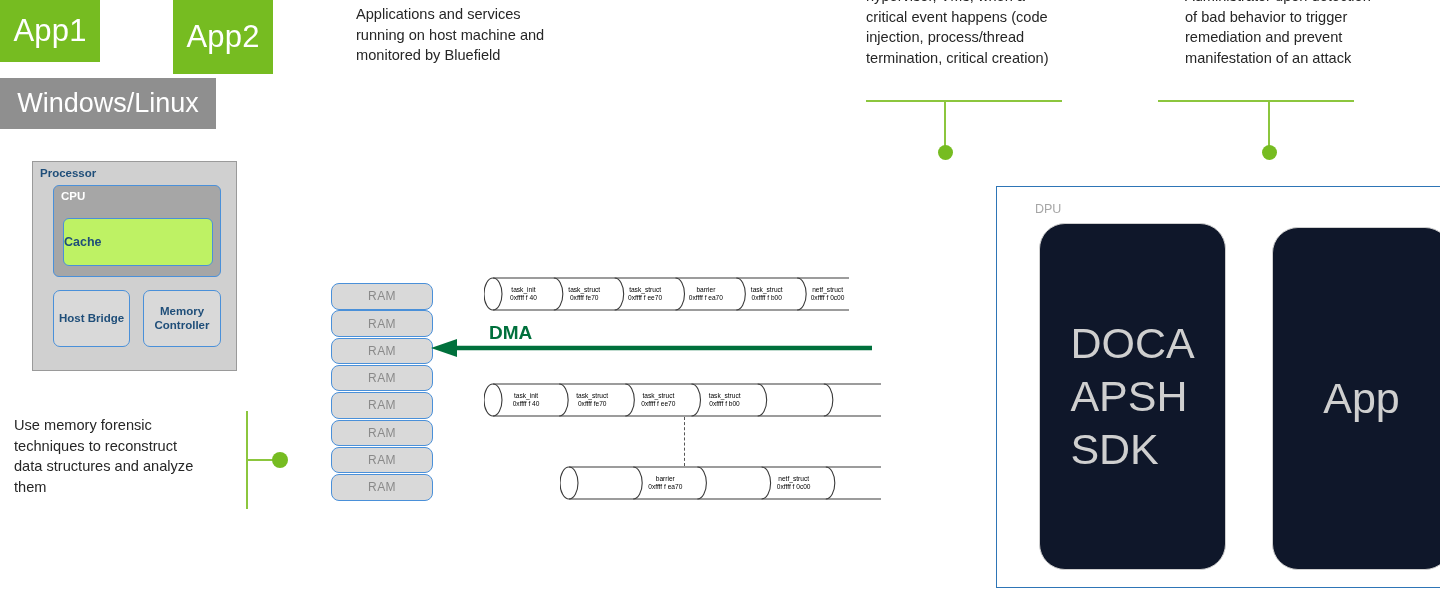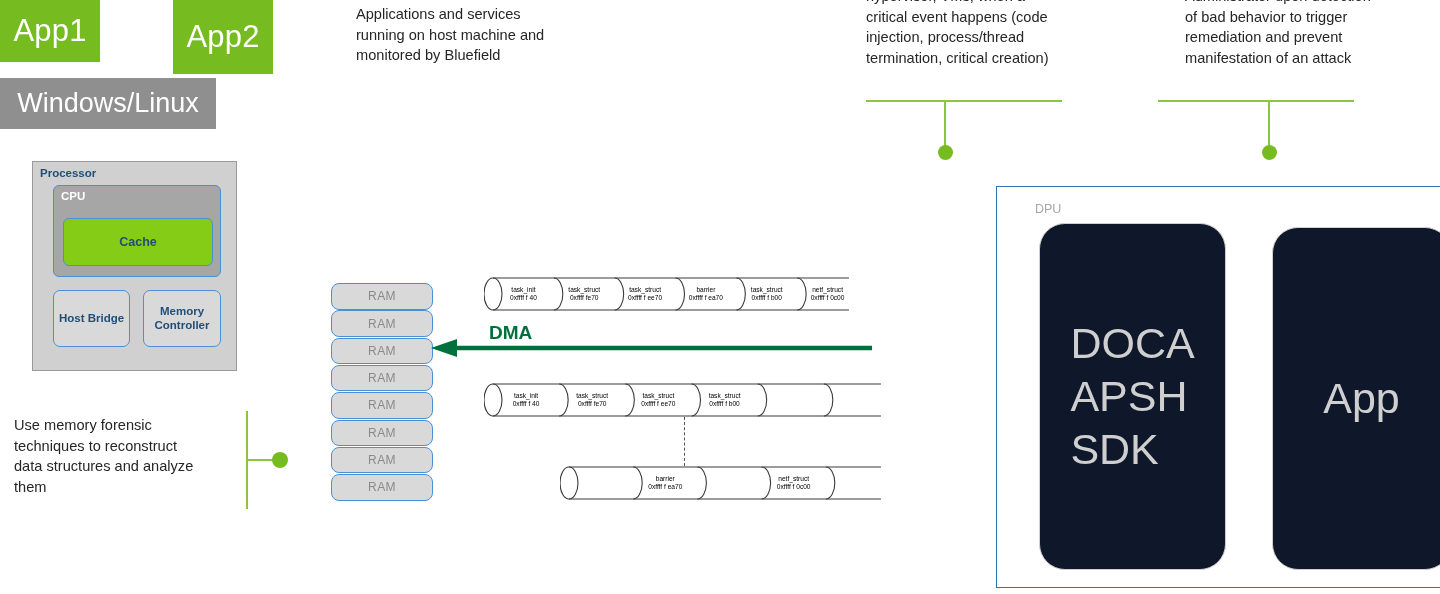--- a/index.html
+++ b/index.html
@@ -11,22 +11,22 @@
   .app-box{background:#76bc21;color:#ffffff;display:flex;align-items:center;
            justify-content:center;font-size:31px;letter-spacing:.2px;}
   .os-box{background:#8f8f8f;color:#ffffff;display:flex;align-items:center;
           justify-content:center;font-size:27px;}
 
   
   .proc-outer{background:#d0d0d0;border:1px solid #9a9a9a;}
   .proc-title{color:#1f4e79;font-size:11.5px;font-weight:700;}
   .cpu-box{background:#a6a6a6;border:1.6px solid #4a90d9;border-radius:6px;}
   .cpu-label{color:#ffffff;font-size:11.5px;font-weight:700;}
-  .cache-box{background:#84cc16;border:1.6px solid #4a90d9;border-radius:6px;
-             display:flex;align-items:center;justify-content:center;
+  .cache-box{background:#bef264;border:1.6px solid #4a90d9;border-radius:6px;
+             display:flex;align-items:center;justify-content:flex-start;
              color:#1f4e79;font-size:12.5px;font-weight:700;}
   .sub-box{background:#d9d9d9;border:1.6px solid #4a90d9;border-radius:7px;
            display:flex;align-items:center;justify-content:center;text-align:center;
            color:#1f4e79;font-size:11.5px;font-weight:700;line-height:1.15;}
 
   
   .ram{background:#d9d9d9;border:1.5px solid #4a90d9;border-radius:8px;
        display:flex;align-items:center;justify-content:center;
        color:#8a8a8a;font-size:12px;letter-spacing:.4px;}
 

